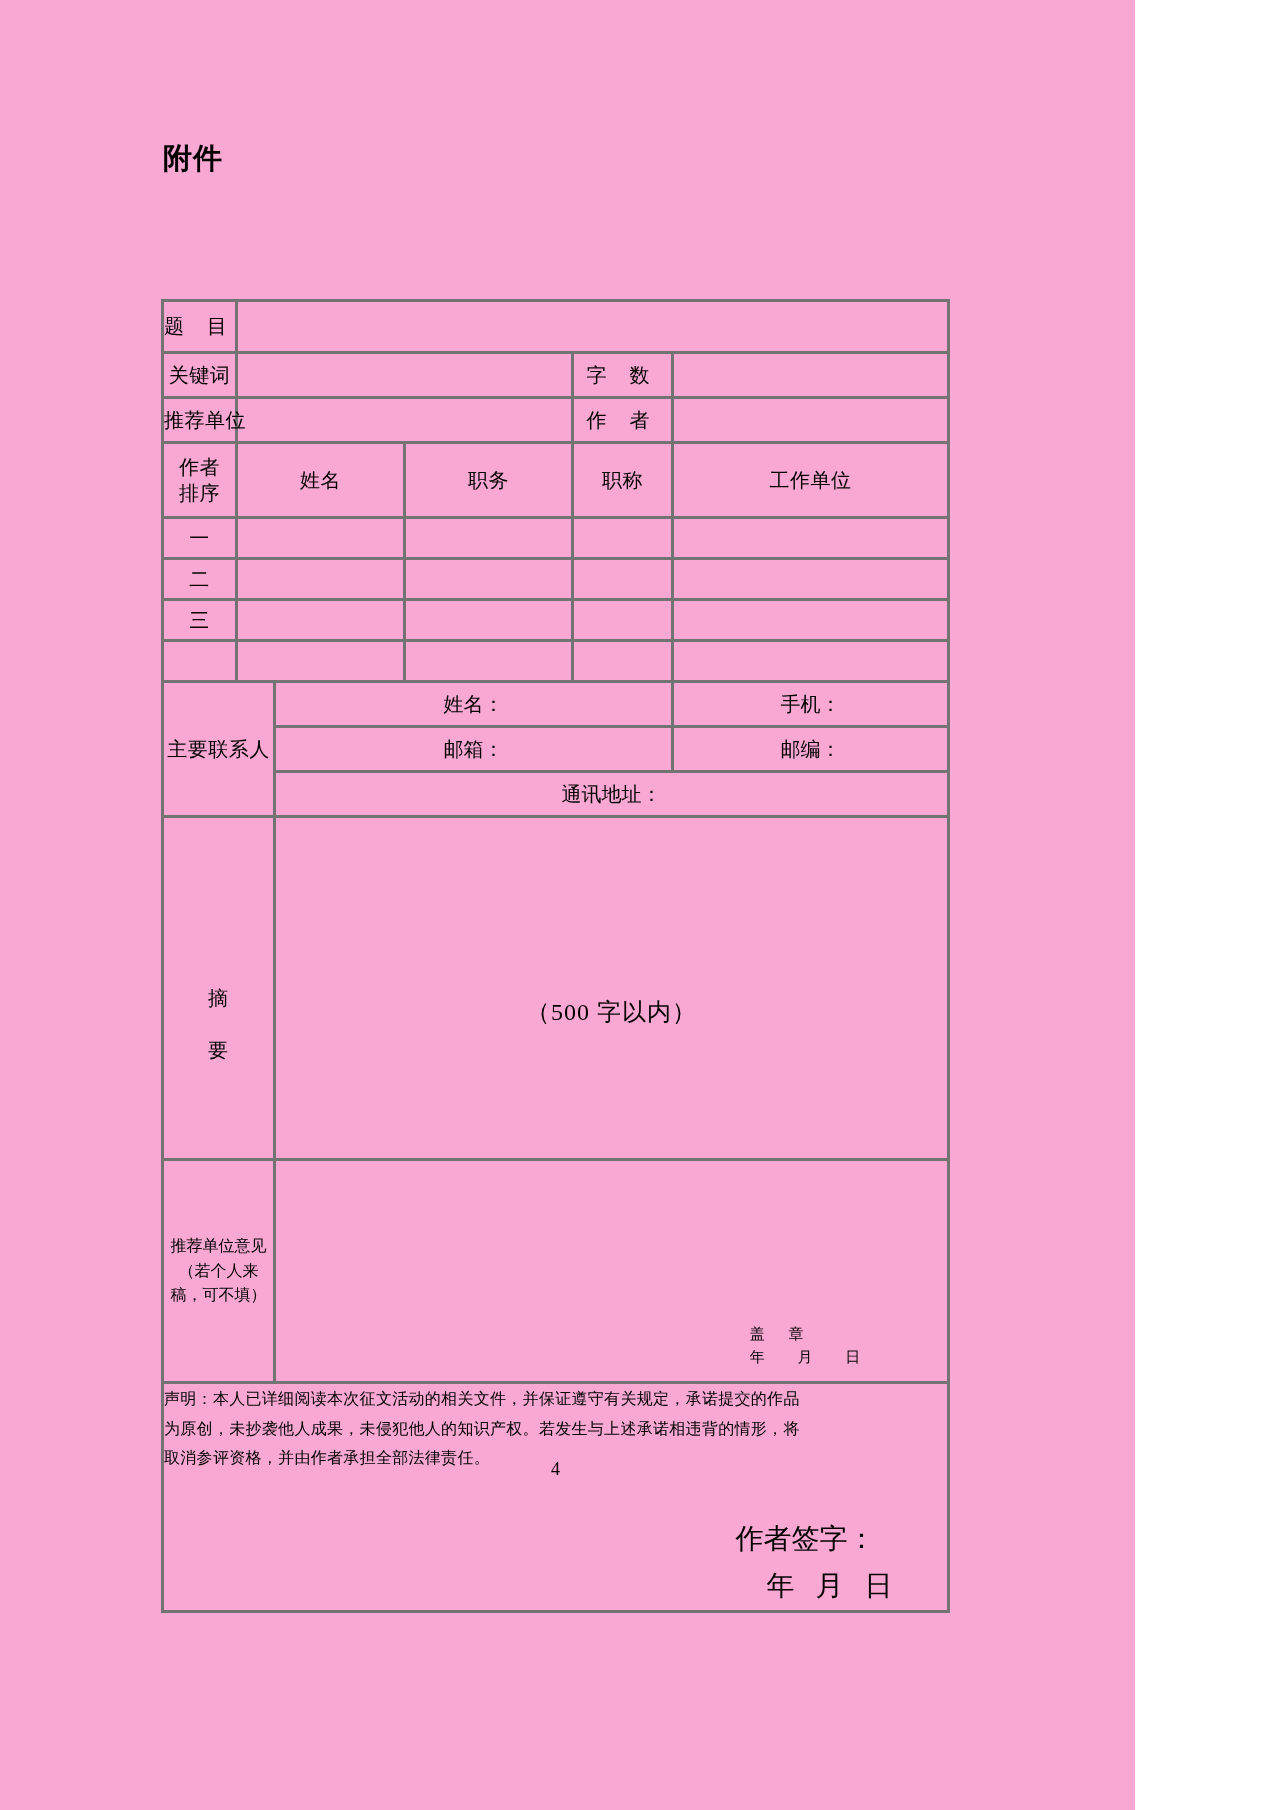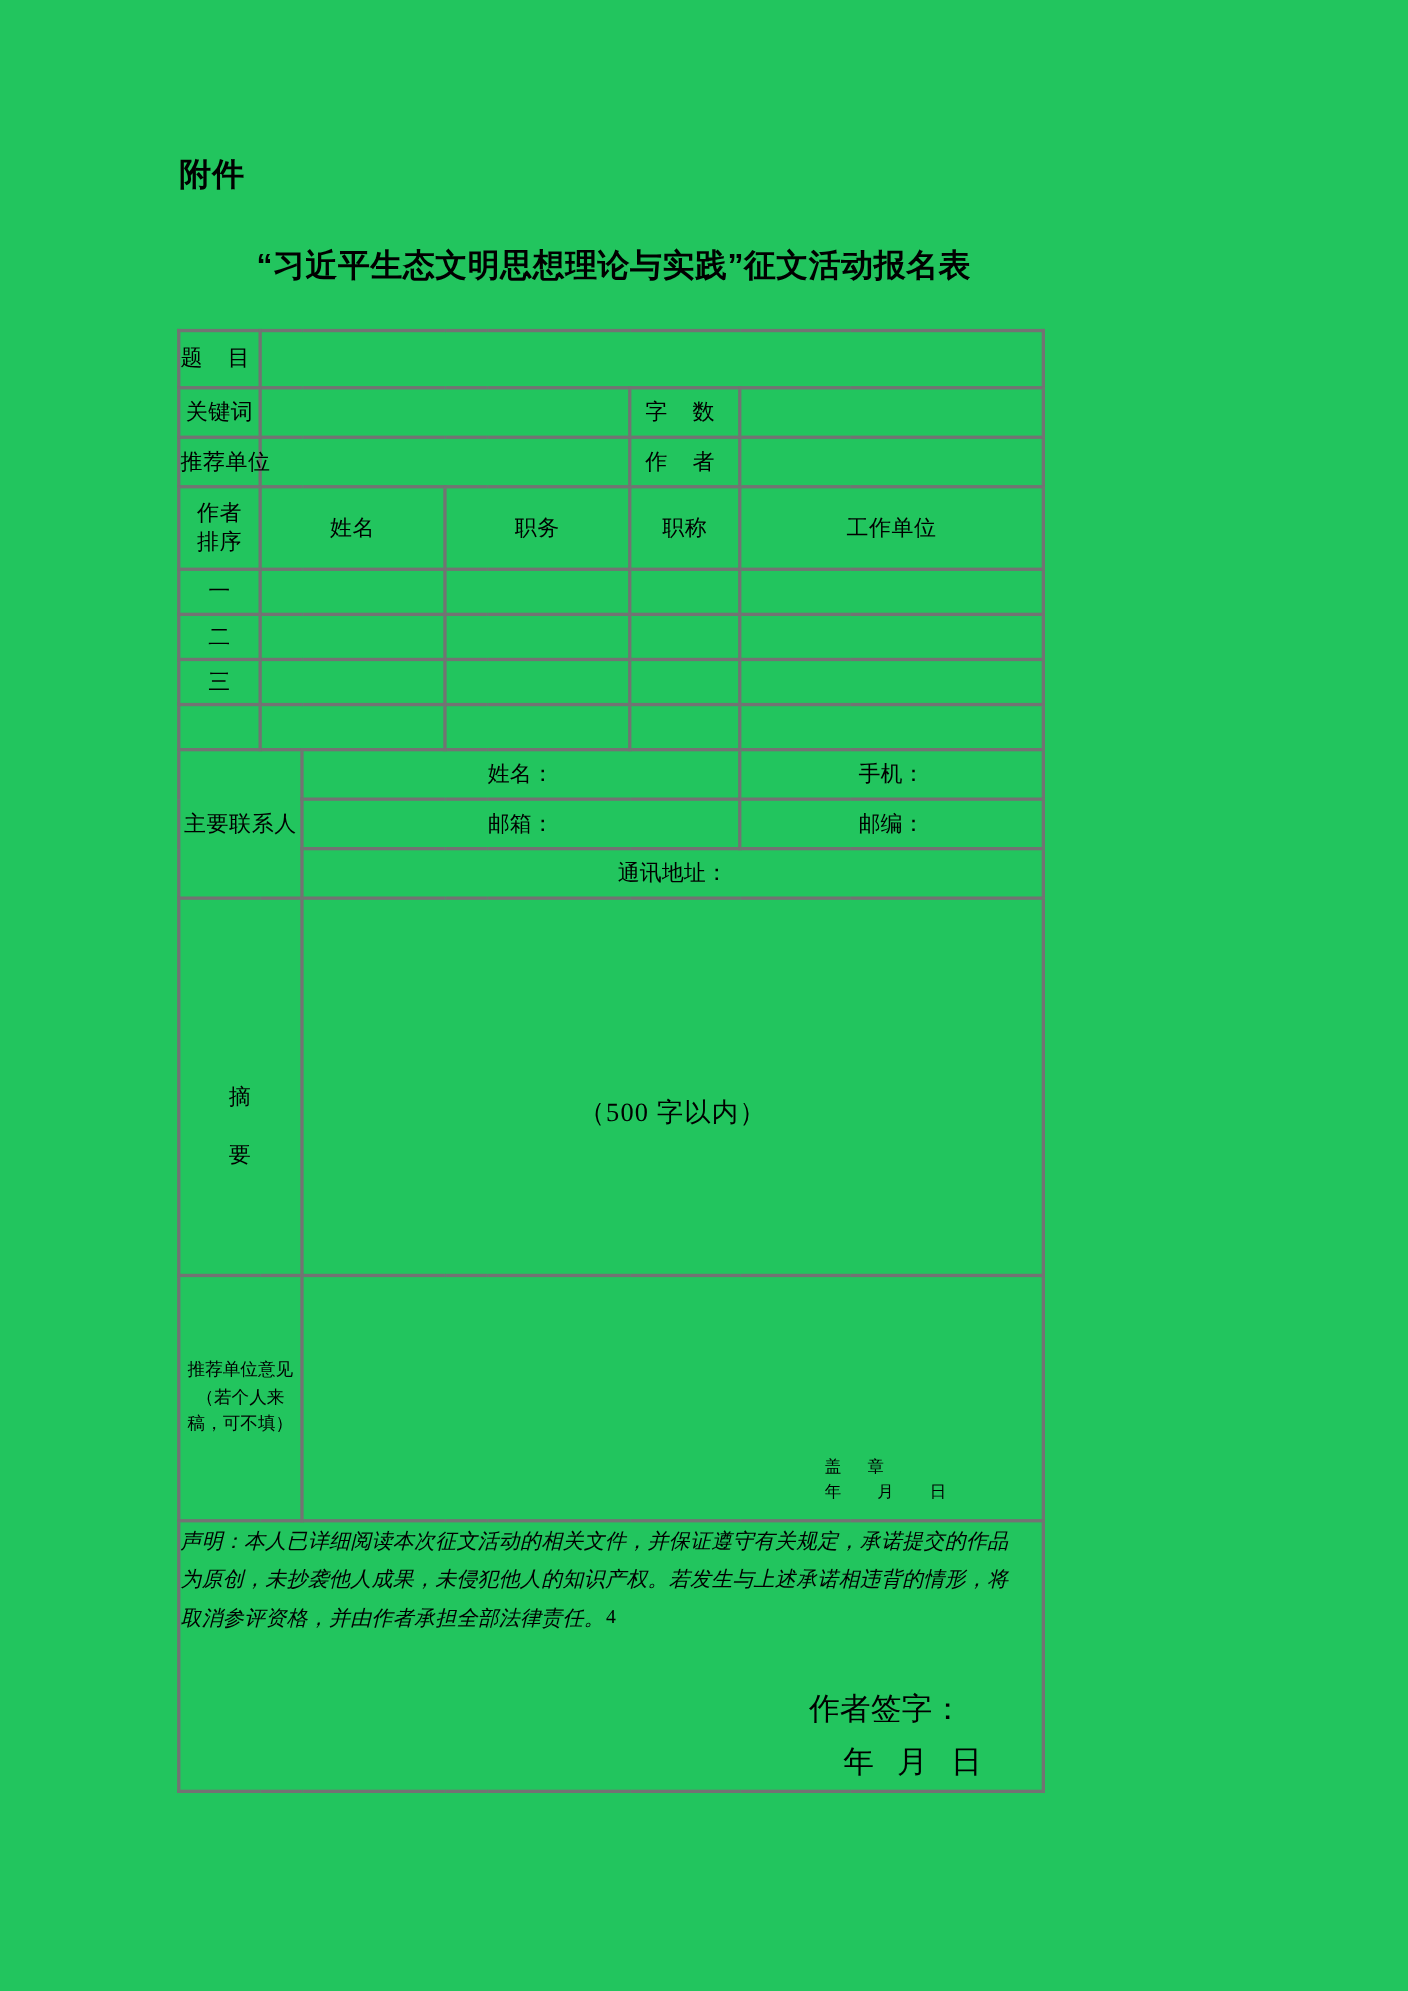--- a/index.html
+++ b/index.html
@@ -11,23 +11,23 @@
     width: 1280px;
     height: 1810px;
     font-family: "Liberation Serif", "DejaVu Serif", serif;
     color: #000000;
     position: relative;
     overflow: hidden;
   }
 
   .page {
     position: relative;
-    width: 1280px;
+    width: 1135px;
     height: 1810px;
-    background: #22c55e;
+    background: #f9a8d4;
     box-sizing: border-box;
   }
 
   
   .attachment-label {
     position: absolute;
     left: 163px;
     top: 139px;
     font-size: 29px;
     font-weight: 700;
@@ -124,26 +124,25 @@
   .ymd { }
   .ymd i { font-style: normal; display: inline-block; width: 44px; text-align: left; }
 
   
   .declaration-cell {
     text-align: left;
     vertical-align: top;
     padding: 18px 22px 14px 22px;
   }
   .declaration-text {
-    font-size: 19px;
+    font-size: 16px;
     line-height: 1.85;
     text-align: justify;
     text-indent: 0;
     letter-spacing: 0.3px;
-    font-style: italic;
   }
   .declaration-text .indent {
     display: block;
     text-indent: 0;
   }
   .sign-block {
     margin-top: 42px;
     font-size: 28px;
     line-height: 1.7;
   }
@@ -167,21 +166,20 @@
     font-family: "Liberation Serif", "DejaVu Serif", serif;
   }
 </style>
 </head>
 <body>
 
 <div class="page">
 
   <div class="attachment-label">附件</div>
 
-  <div class="doc-title">“习近平生态文明思想理论与实践”征文活动报名表</div>
 
   <table class="form-table">
     <colgroup>
       <col style="width:74px">
       <col style="width:38px">
       <col style="width:130px">
       <col style="width:38px">
       <col style="width:130px">
       <col style="width:100px">
       <col style="width:100px">

